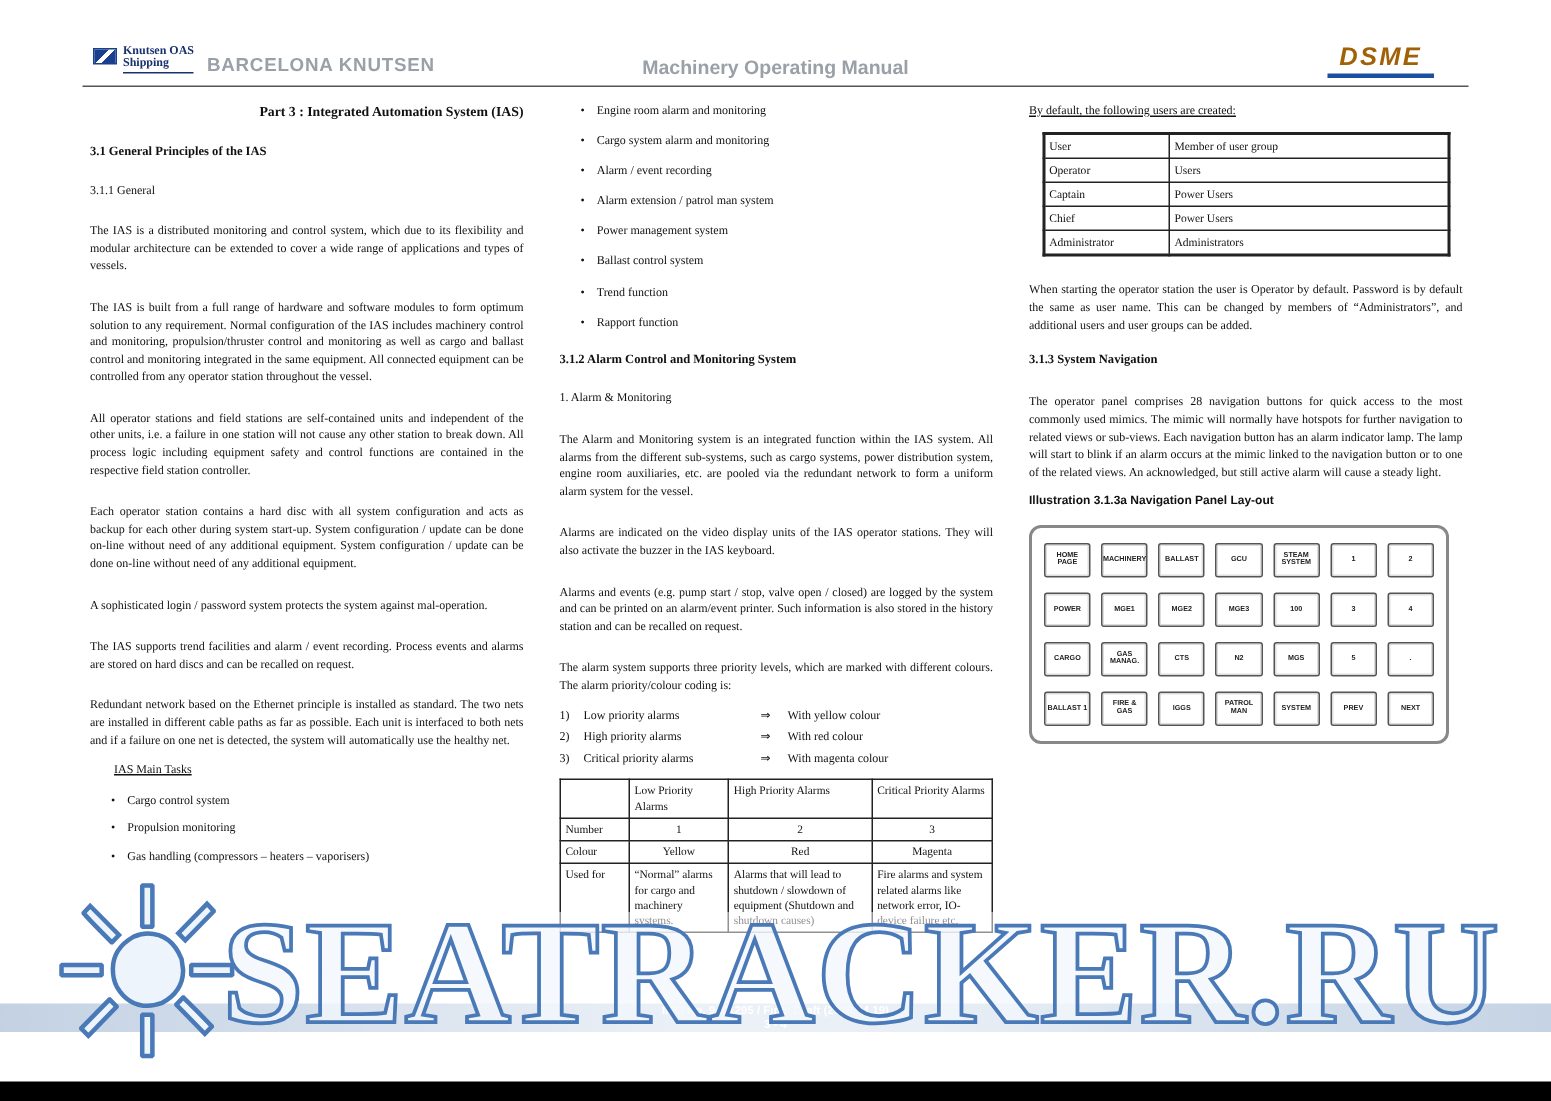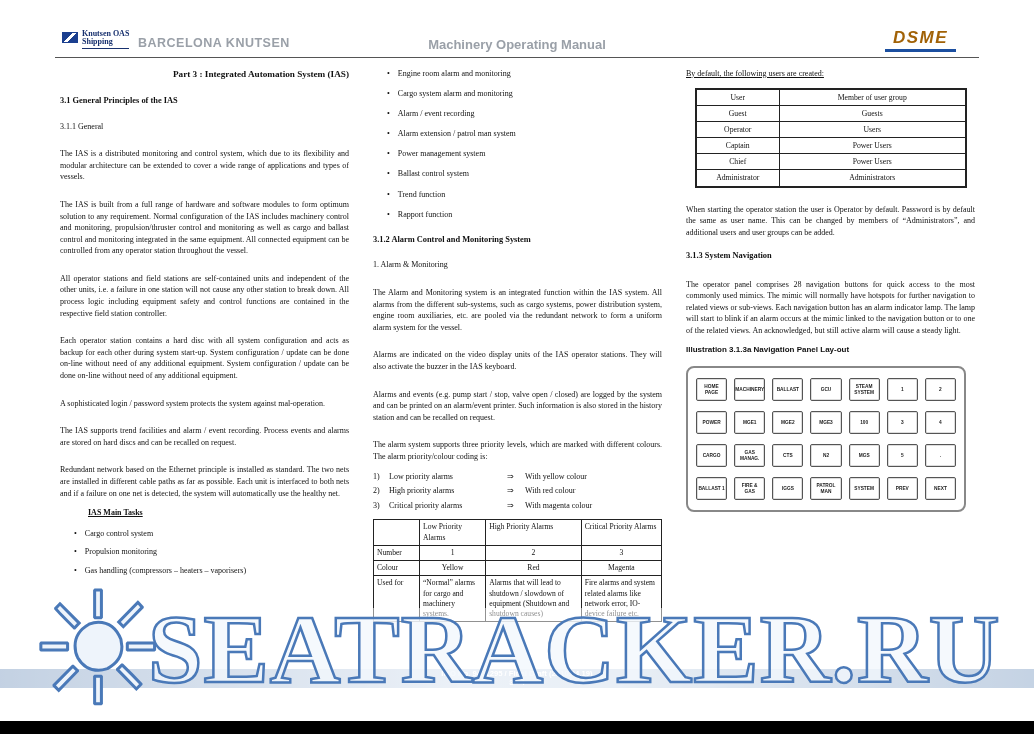--- a/index.html
+++ b/index.html
@@ -24,38 +24,38 @@
           border-bottom:3px solid #1b4fa0; padding:0 8px 1px; }
   .hrule { position:absolute; top:57px; left:55px; right:55px; border-top:1px solid #555; }
 
   
   .cols { position:absolute; top:68px; left:60px; right:59px; display:flex; gap:24px; }
   .col { flex:1; font-size:8px; line-height:1.45; text-align:justify; }
   .col p { margin-bottom:8px;margin-top:16px; }
   .part-title { font-size:9.2px; font-weight:bold; margin-bottom:14px; text-align:right; }
   .sec { font-size:8.4px; font-weight:bold; margin:6px 0 13px; text-align:left; }
   .sub { font-size:8px; font-weight:normal; margin:4px 0 10px; text-align:left; }
-  .tasks { font-weight:bold; text-decoration:underline; margin:4px 12px 9px; text-align:left;padding-left:16px; }
+  .tasks { font-weight:normal; text-decoration:underline; margin:4px 0 9px; text-align:left;padding-left:16px; }
   .underl { text-decoration:underline; text-align:left; margin-bottom:8px; }
 
   .bullet { display:flex; gap:8px; margin:0 0 7px 14px; text-align:left; }
   .bullet::before { content:"\2022"; font-size:8px; }
   .blist2 .bullet { margin-bottom:8.5px; }
 
   .prio { display:grid; grid-template-columns:16px 118px 18px 1fr; margin-bottom:3px; text-align:left; }
 
   
   .atab { border-collapse:collapse; width:100%; margin-top:8px; font-size:7.6px; line-height:1.35; }
   .atab td { border:1px solid #222; padding:2px 3px; vertical-align:top; text-align:left; }
   .atab .lbl { width:46px; }
   .atab .ctr { text-align:center; }
 
   
   .utab { border-collapse:collapse; width:272px; margin:4px auto 10px; font-size:7.7px; }
-  .utab td { border:1px solid #222; padding:2px 3px; text-align:center; }
+  .utab td { border:1px solid #222; padding:2px 3px; }
   .utab .ucol1 { width:84px; }
   .utab { border:2px solid #222; }
 
   .ill-cap { font-family:"Liberation Sans",sans-serif; font-weight:bold; font-size:8px;
              margin:6px 0 10px; text-align:left; }
 
   
   .navpanel { margin-top:2px; border:2px solid #888; border-radius:8px; padding:10px 8px;
               background:#fff; width:280px; }
   .navgrid { display:grid; grid-template-columns:repeat(7,1fr); gap:10px 7px; }
@@ -205,24 +205,20 @@
   </section>
 
   <section class="col">
     <div class="underl">By default, the following users are created:</div>
 
     <table class="utab">
       <tbody>
           <tr>
         <td class="ucol1">User</td>
         <td>Member of user group</td>
-      </tr>
-      <tr>
-        <td>Guest</td>
-        <td>Guests</td>
       </tr>
       <tr>
         <td>Operator</td>
         <td>Users</td>
       </tr>
       <tr>
         <td>Captain</td>
         <td>Power Users</td>
       </tr>
       <tr>

